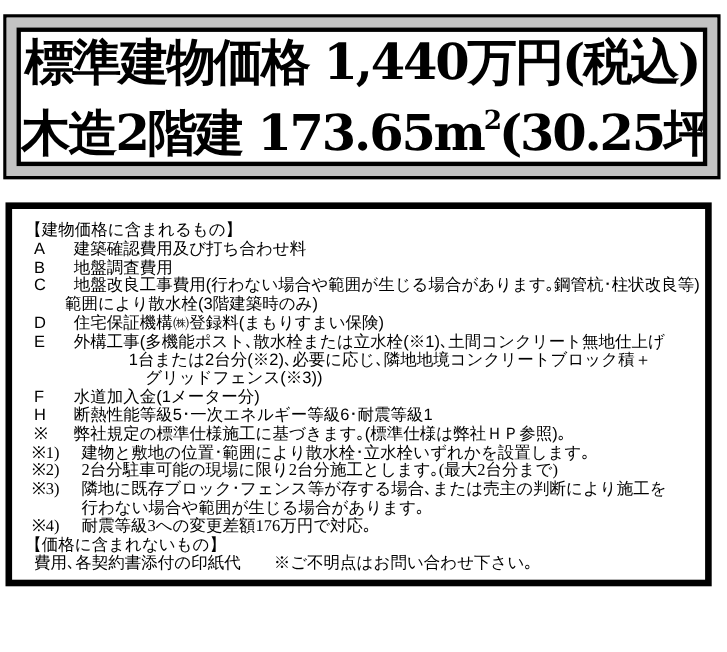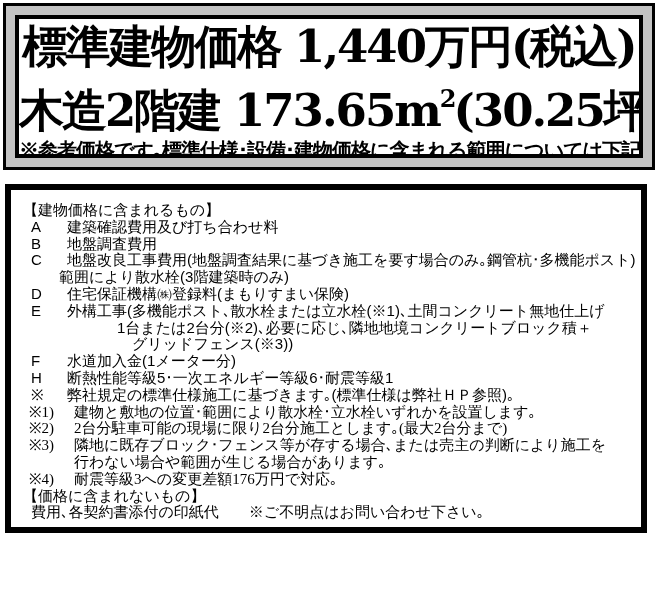--- a/index.html
+++ b/index.html
@@ -2,21 +2,21 @@
 <html style="--frame_gray: #c3c3c3; --ink: #000000; --paper: #ffffff;"><head>
 <meta charset="utf-8">
 <style>
   :root { --frame_gray: #c3c3c3; --ink: #000000; --paper: #ffffff; }
   * { margin: 0; padding: 0; box-sizing: border-box; }
   html, body { background: #ffffff; }
   body { width: 661px; height: 593px; position: relative; overflow: hidden;
          font-family: "Liberation Sans", sans-serif; color: var(--ink); }
 
   
-  .banner { position: absolute; left: 3px; top: 3px; width: 652px; height: 167px;
+  .banner { position: absolute; left: 3px; top: 13px; width: 652px; height: 150px;
             border: 3px solid var(--ink); background: var(--frame_gray); }
   .banner-gray { width: 100%; height: 100%; border: 9px solid var(--frame_gray); }
   .banner-core { width: 100%; height: 100%; border: 4px solid var(--ink);
                  background: var(--paper); overflow: hidden; text-align: center;
                  padding-top: 2px; }
   .headline { font-family: "DejaVu Serif", "Liberation Serif", serif;
               font-weight: bold; font-size: 45px; line-height: 52px;
               letter-spacing: -2px; white-space: nowrap; }
   .sup { font-size: 24px; vertical-align: 19px; letter-spacing: 0;
          margin-right: -3px; }
@@ -57,21 +57,21 @@
       <div class="banner-note">※参考価格です｡標準仕様･設備･建物価格に含まれる範囲については下記参照｡</div>
     </div>
   </div>
 </div>
 
 <div class="details">
   <div>
       <div class="ln flush"><span class="tx">【建物価格に含まれるもの】</span></div>
       <div class="ln item"><span class="mk">A</span><span class="tx">建築確認費用及び打ち合わせ料</span></div>
       <div class="ln item"><span class="mk">B</span><span class="tx">地盤調査費用</span></div>
-      <div class="ln item"><span class="mk">C</span><span class="tx">地盤改良工事費用(地盤調査結果に基づき施工を要す場合のみ｡鋼管杭･多機能ポスト)</span></div>
+      <div class="ln item"><span class="mk">C</span><span class="tx">地盤改良工事費用(行わない場合や範囲が生じる場合があります｡鋼管杭･柱状改良等)</span></div>
       <div class="ln item-cont"><span class="tx">範囲により散水栓(3階建築時のみ)</span></div>
       <div class="ln item"><span class="mk">D</span><span class="tx">住宅保証機構㈱登録料(まもりすまい保険)</span></div>
       <div class="ln item"><span class="mk">E</span><span class="tx">外構工事(多機能ポスト､散水栓または立水栓(※1)､土間コンクリート無地仕上げ</span></div>
       <div class="ln e-cont1"><span class="tx">1台または2台分(※2)､必要に応じ､隣地地境コンクリートブロック積＋</span></div>
       <div class="ln e-cont2"><span class="tx">グリッドフェンス(※3))</span></div>
       <div class="ln item"><span class="mk">F</span><span class="tx">水道加入金(1メーター分)</span></div>
       <div class="ln item"><span class="mk">H</span><span class="tx">断熱性能等級5･一次エネルギー等級6･耐震等級1</span></div>
       <div class="ln item"><span class="mk">※</span><span class="tx">弊社規定の標準仕様施工に基づきます｡(標準仕様は弊社ＨＰ参照)｡</span></div>
       <div class="ln note"><span class="mk">※1)</span><span class="tx">建物と敷地の位置･範囲により散水栓･立水栓いずれかを設置します｡</span></div>
       <div class="ln note"><span class="mk">※2)</span><span class="tx">2台分駐車可能の現場に限り2台分施工とします｡(最大2台分まで)</span></div>

